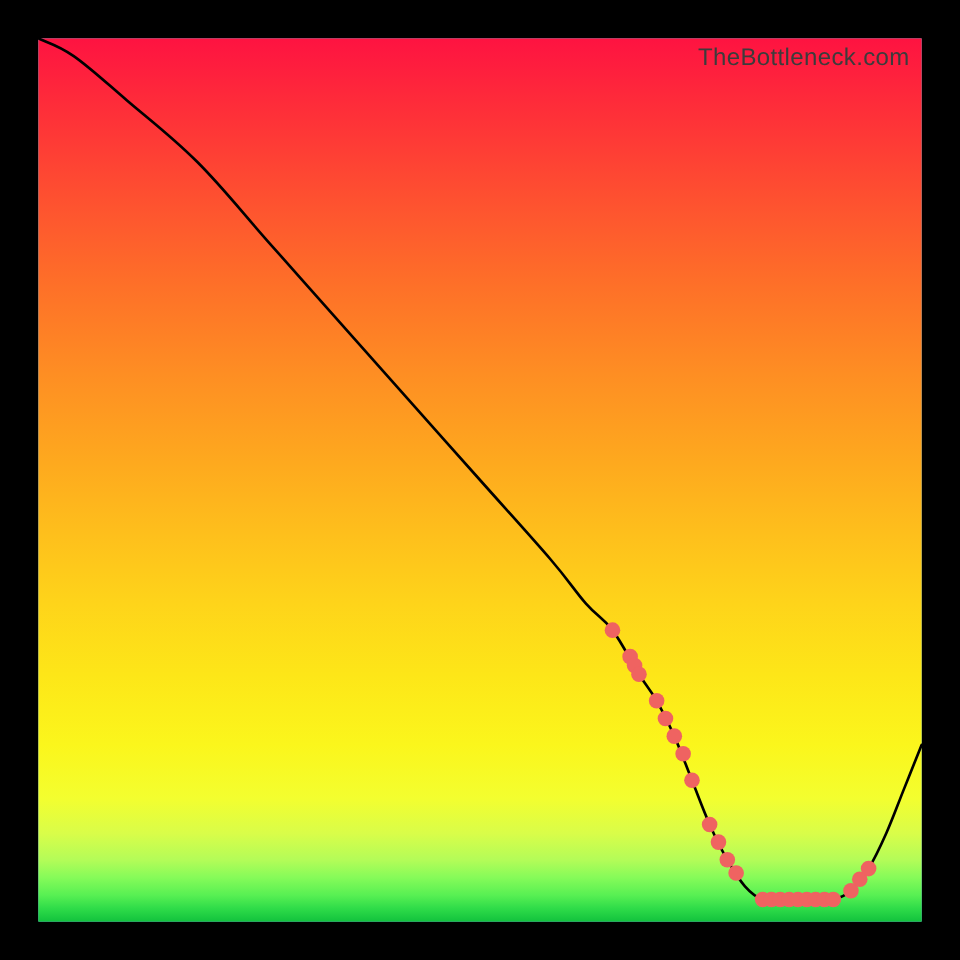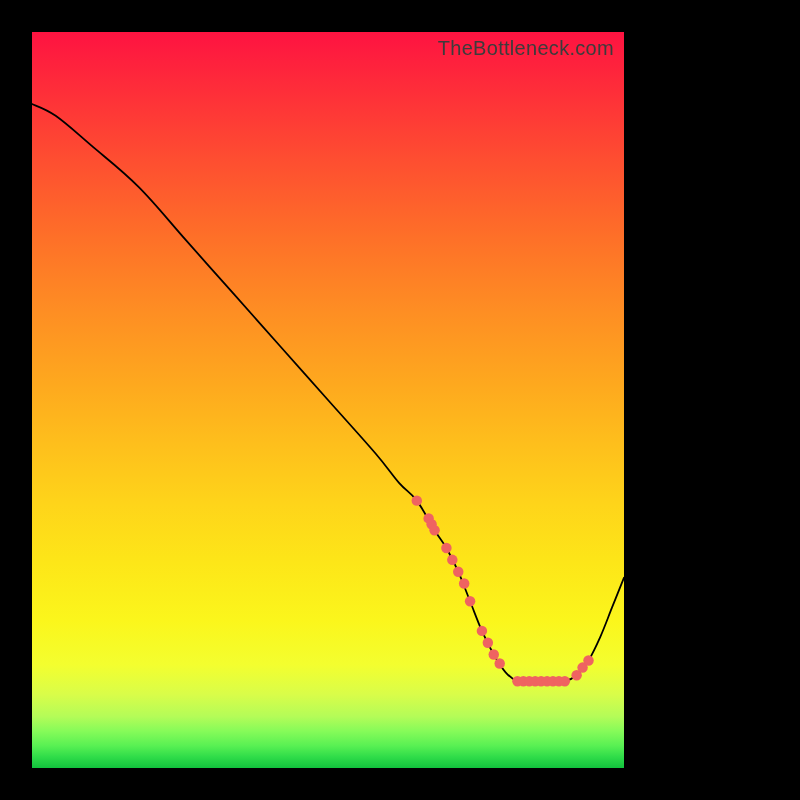--- a/index.html
+++ b/index.html
@@ -12,21 +12,21 @@
   }
   .stage {
     position: relative;
     width: 800px;
     height: 800px;
   }
   .plot {
     position: absolute;
     left: 32px;
     top: 32px;
-    width: 592px;
+    width: 736px;
     height: 736px;
     background: #7dd3fc;
   }
   .gradient {
     position: absolute;
     inset: 0;
     background: linear-gradient(
       to bottom,
       #fe1341 0%,
       #fe2e39 8%,

